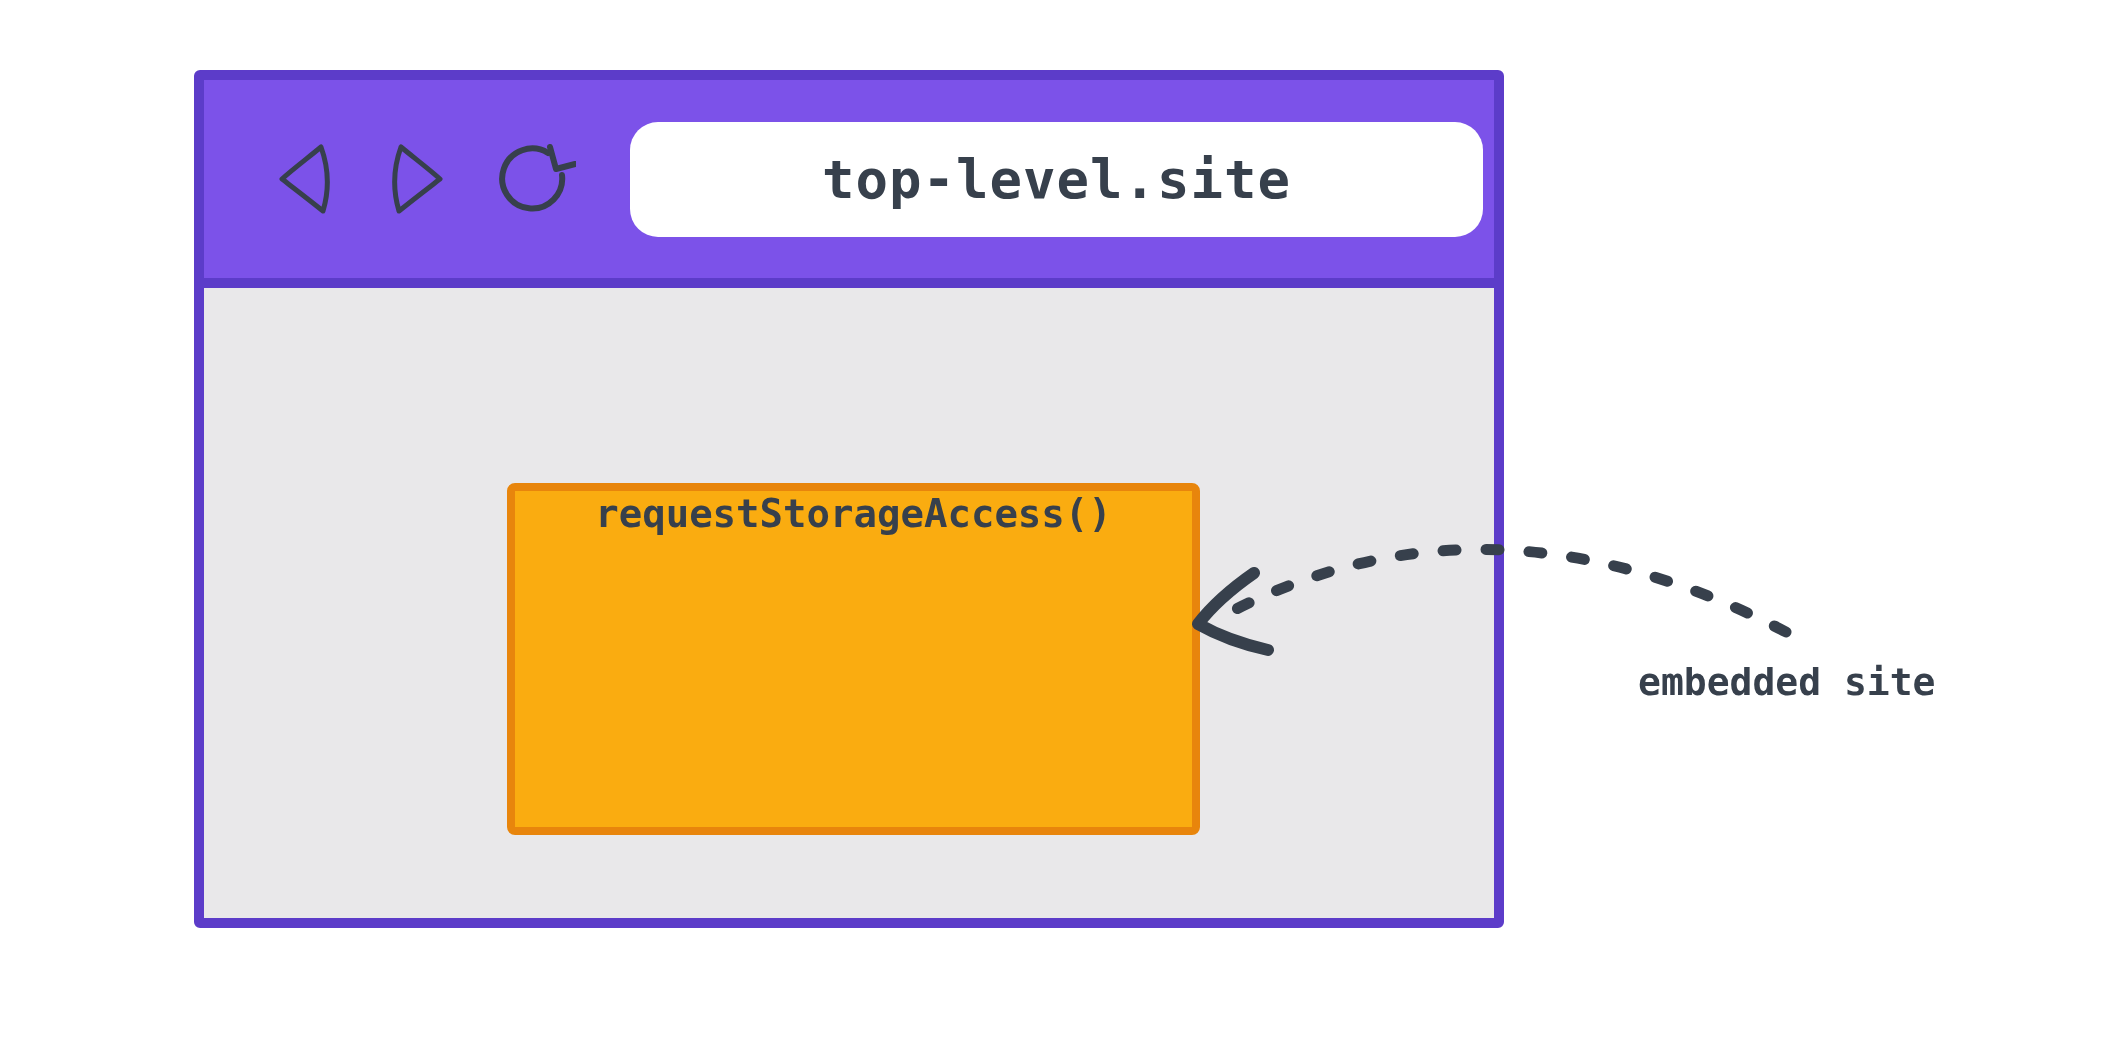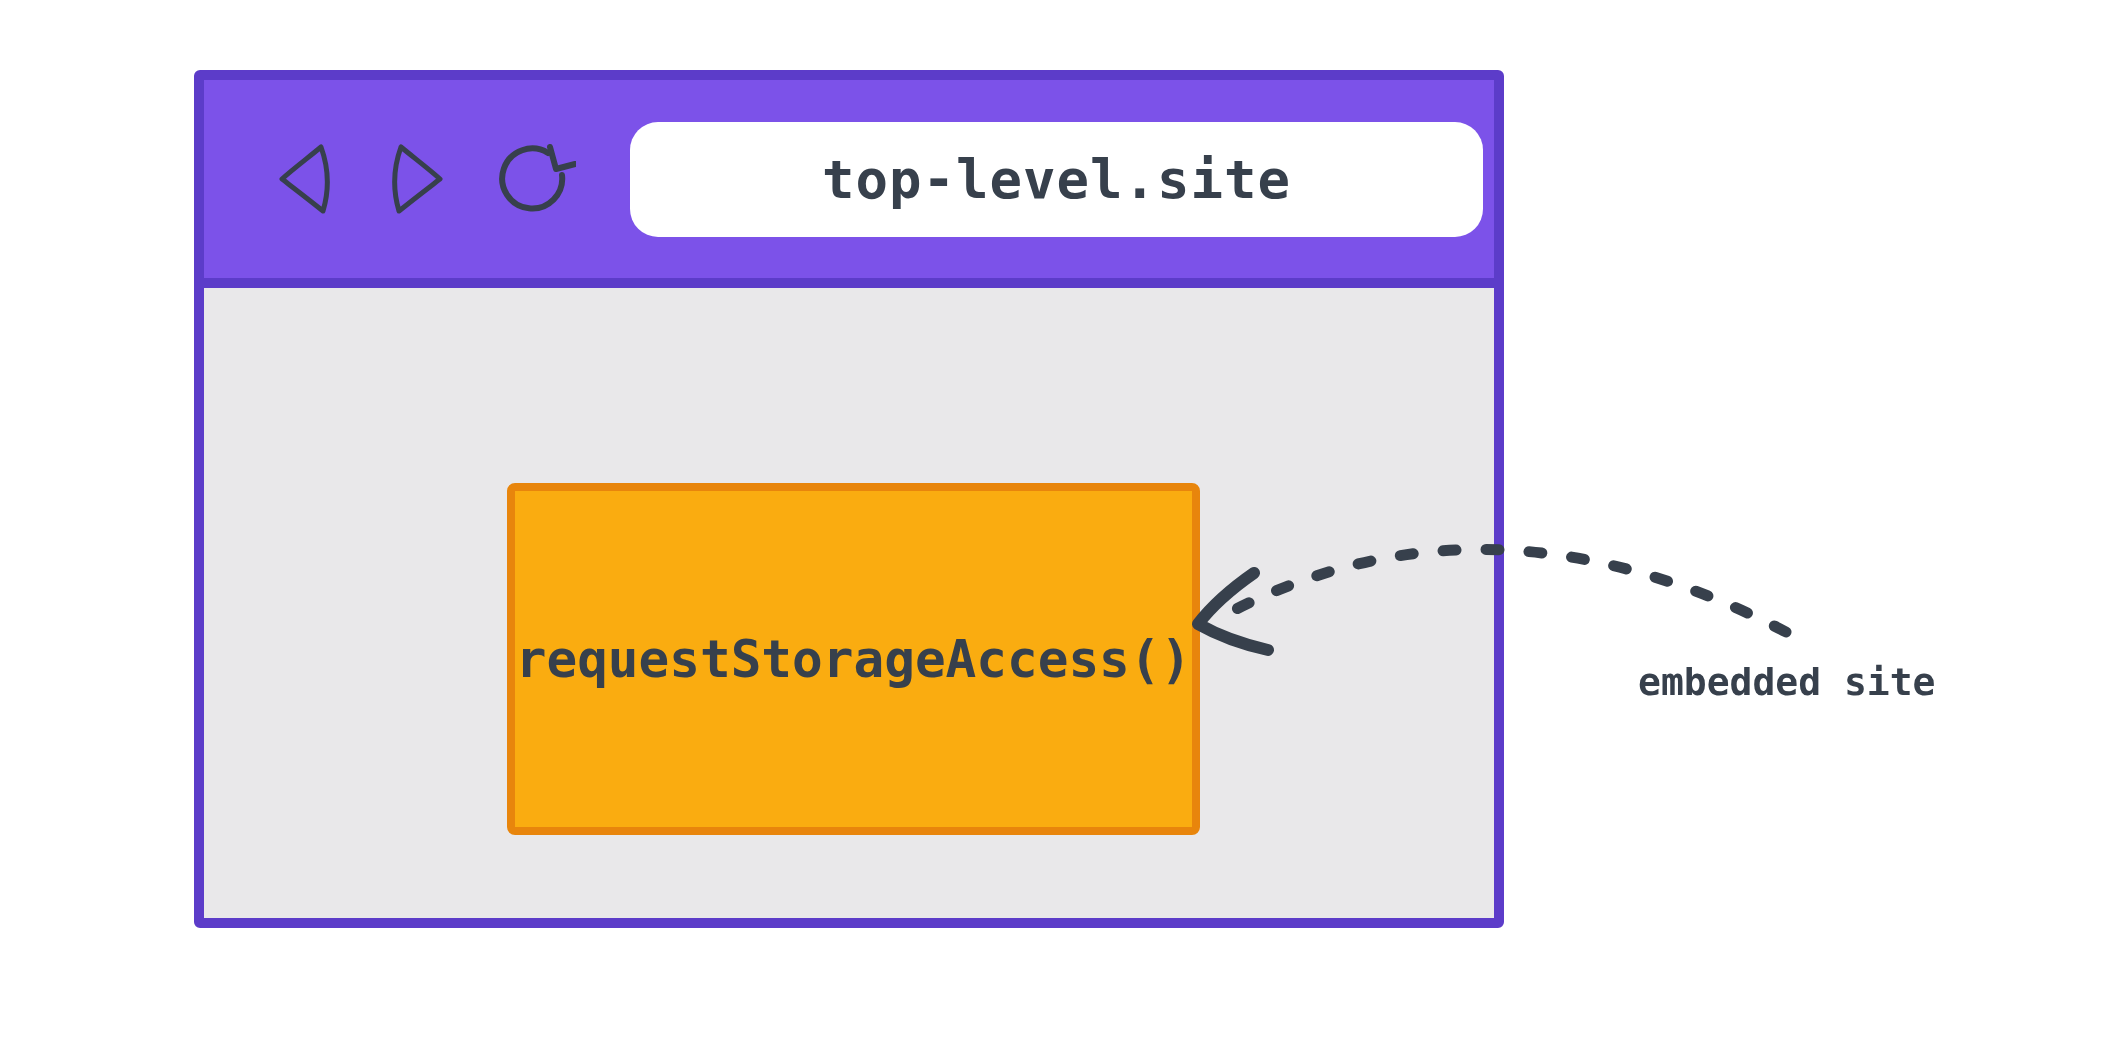--- a/index.html
+++ b/index.html
@@ -60,22 +60,22 @@
     position:relative;
     flex:1 1 auto;
   }
   .embedded-frame{
     position:absolute;
     left:303px;top:195px;
     width:693px;height:352px;
     background:var(--frameFill);
     border:8px solid var(--frameBorder);
     border-radius:8px;
-    display:flex;align-items:center;justify-content:center;
-    font-size:51px;font-weight:bold;
+    display:flex;justify-content:center;
+    font-size:39px;font-weight:bold;
     color:var(--ink);
   }
   
   .arrow-overlay{
     position:absolute;left:0;top:0;width:2102px;height:1056px;
     pointer-events:none;
   }
   .annotation-label{
     position:absolute;
     left:1638px;top:660px;

